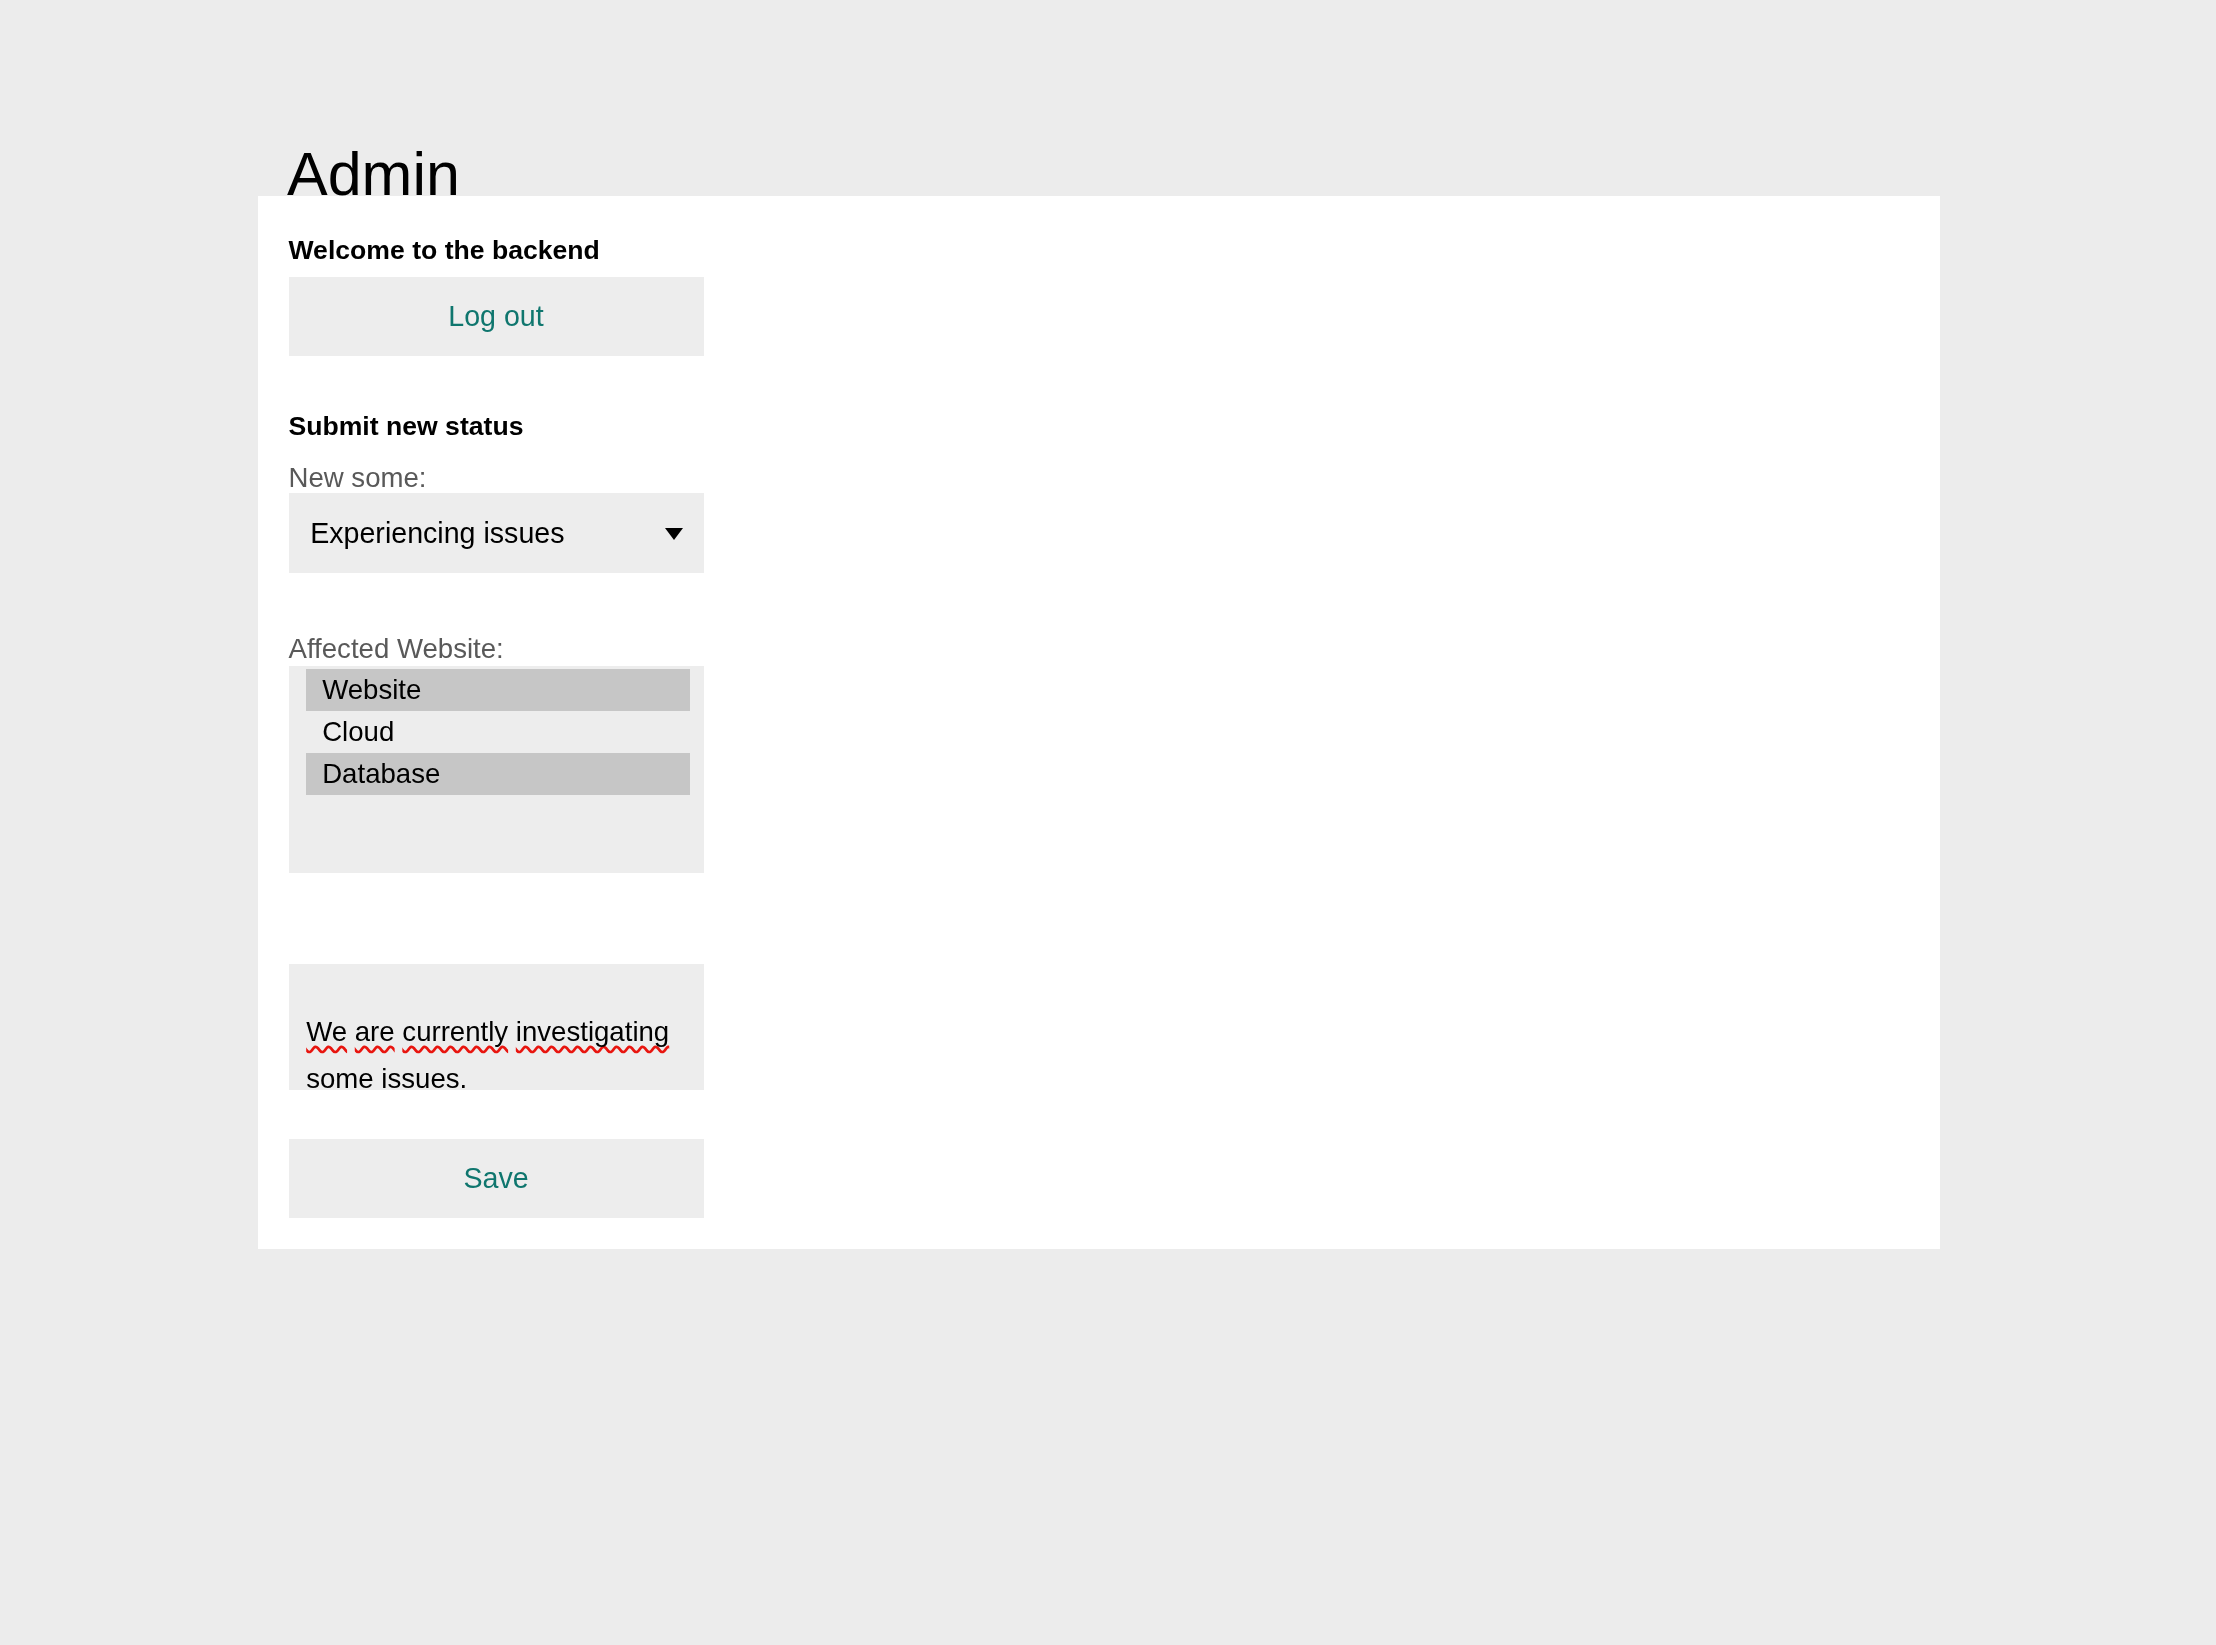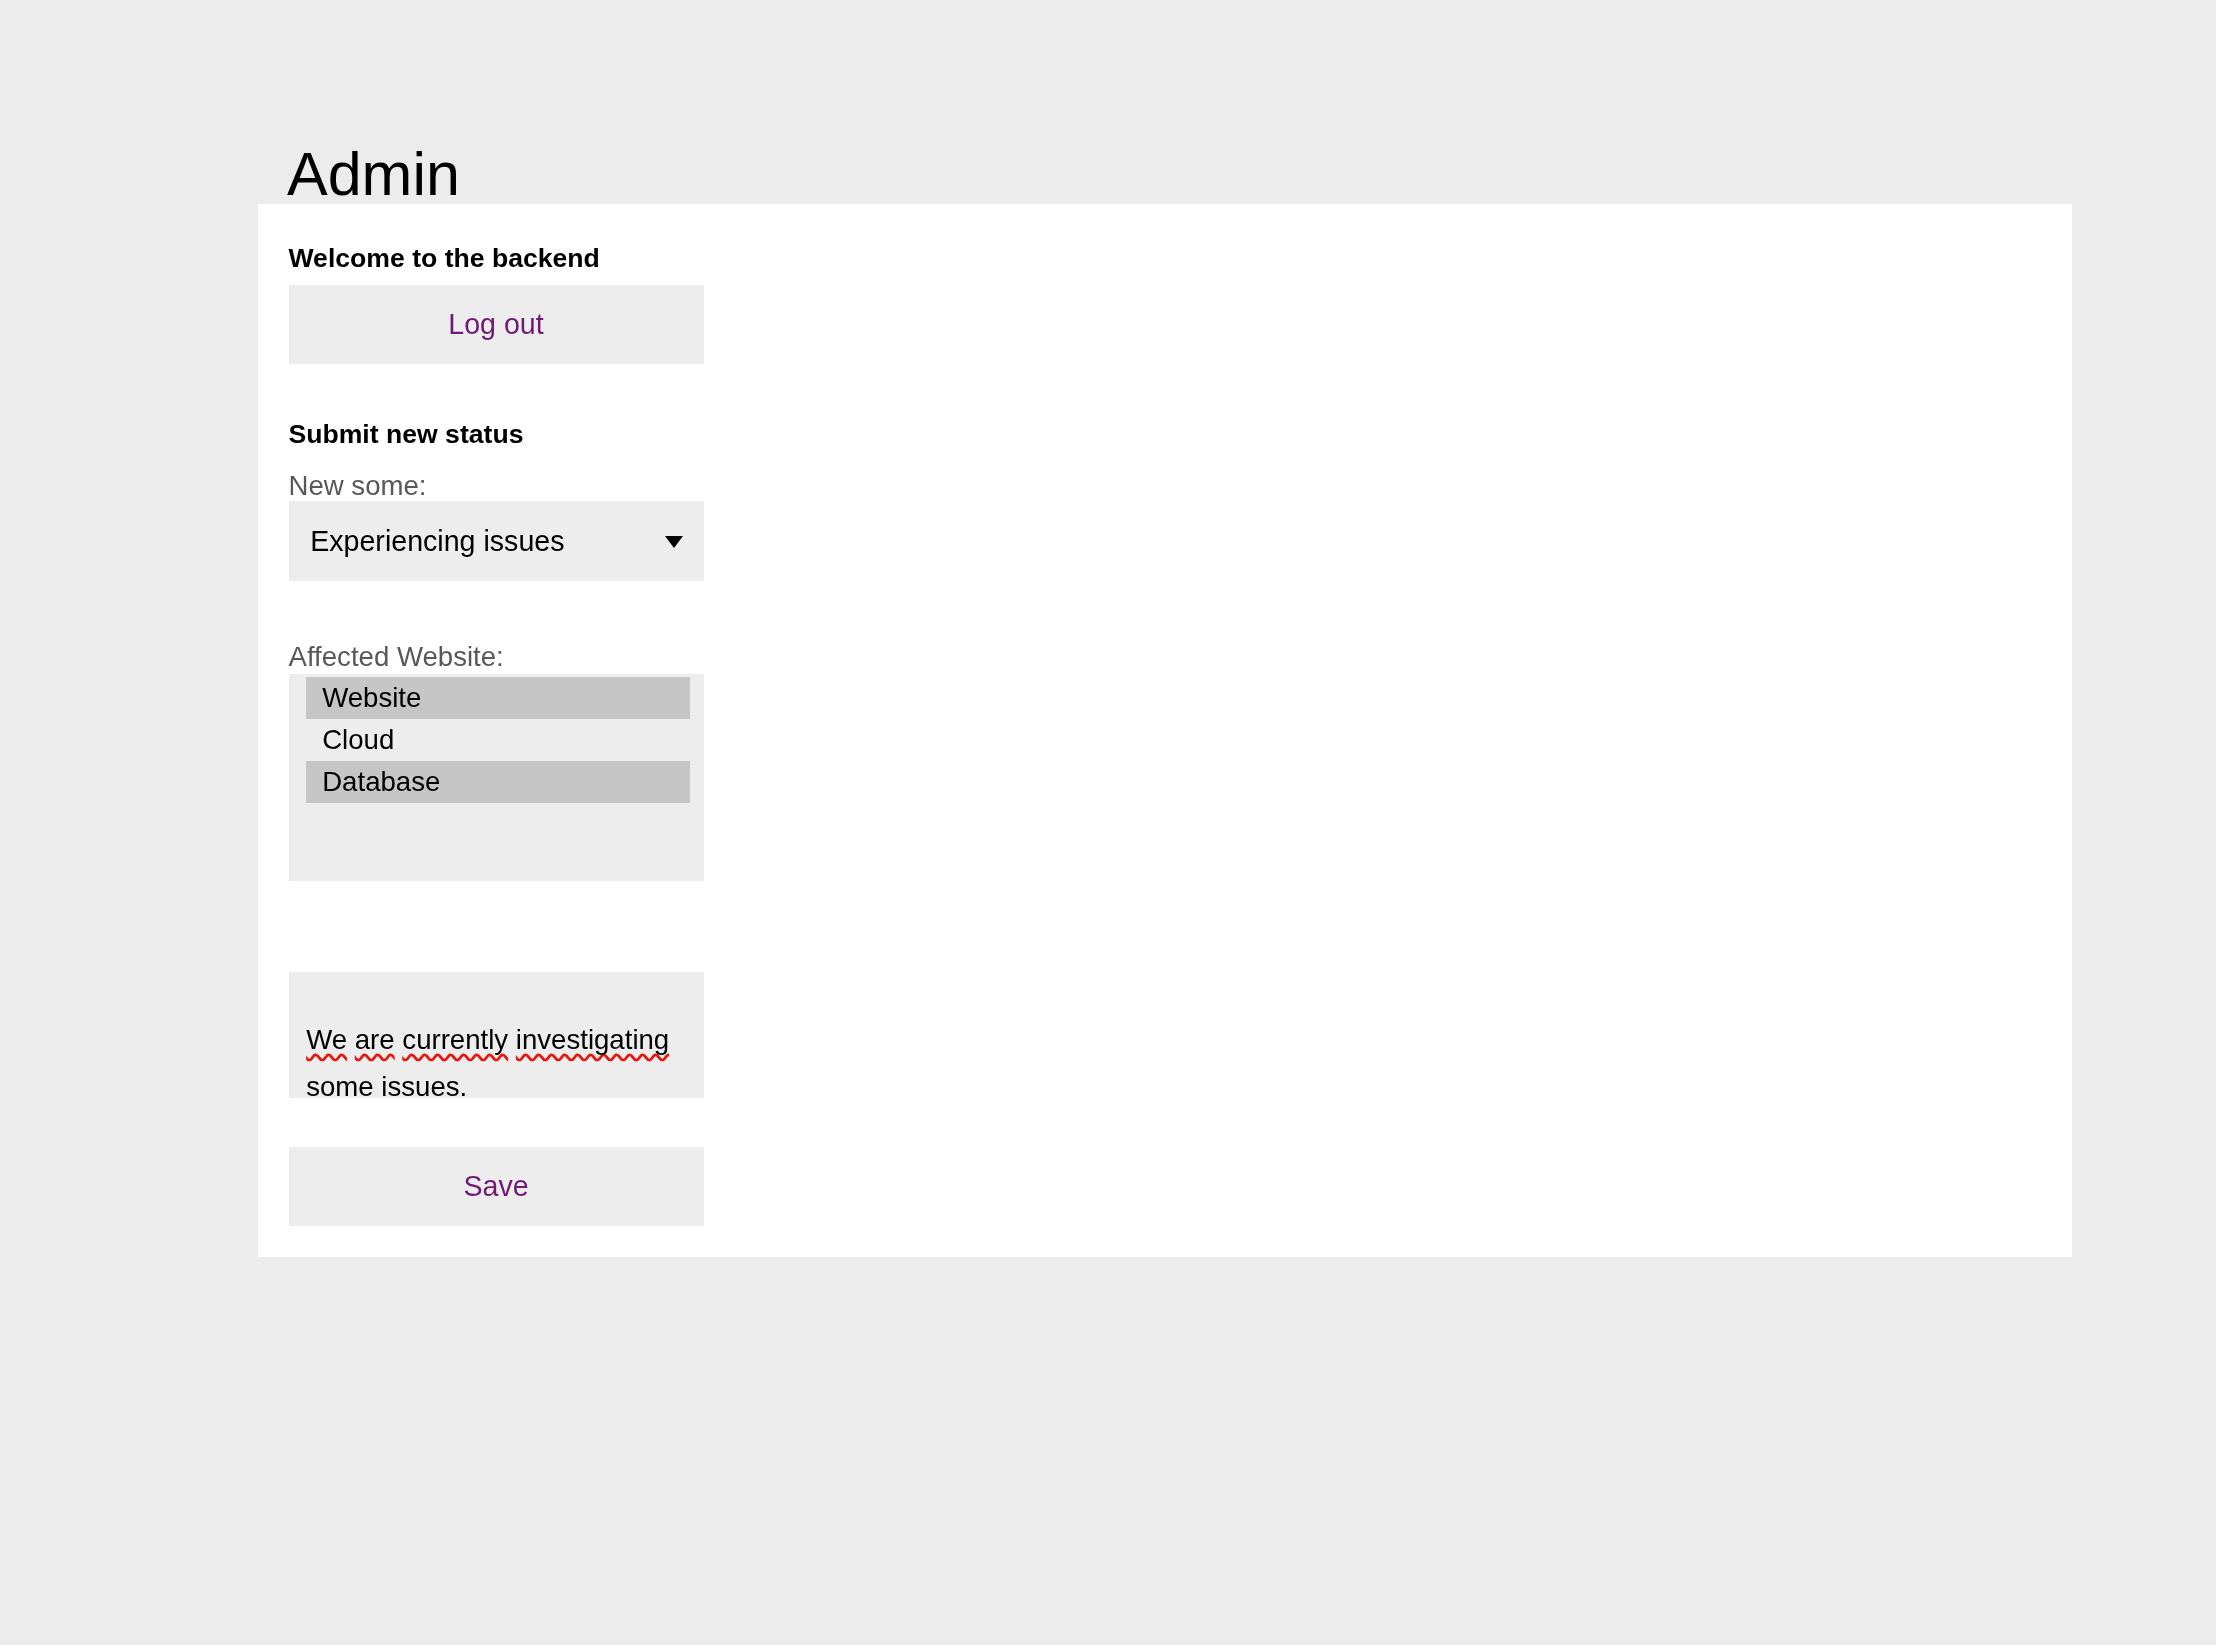--- a/index.html
+++ b/index.html
@@ -32,22 +32,22 @@
     line-height: 1;
     color: #000000;
     letter-spacing: 0px;
     white-space: nowrap;
   }
 
   
   .card {
     position: absolute;
     left: 258px;
-    top: 204px;
-    width: 1814px;
+    top: 196px;
+    width: 1682px;
     height: 1053px;
     background: #ffffff;
   }
 
   
   .section-heading {
     position: absolute;
     left: 30.5px;
     font-size: 26.6px;
     font-weight: 700;
@@ -80,21 +80,21 @@
     border: 0;
     box-sizing: border-box;
   }
 
   
   .btn {
     width: 415px;
     height: 79px;
     font-family: "Liberation Sans", sans-serif;
     font-size: 28.6px;
-    color: #701a75;
+    color: #0f766e;
     text-align: center;
     line-height: 79px;
     cursor: default;
     -webkit-appearance: none;
     appearance: none;
     padding: 0;
   }
   .btn-logout { top: 81px; }
   .btn-save   { top: 943px; }
 

